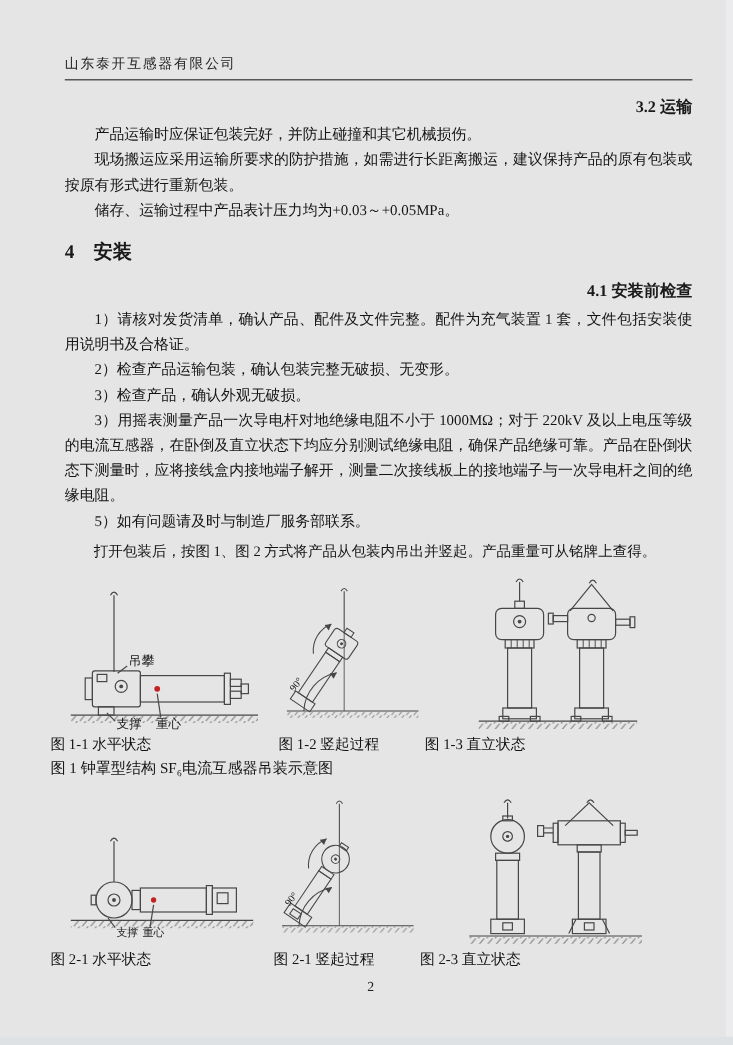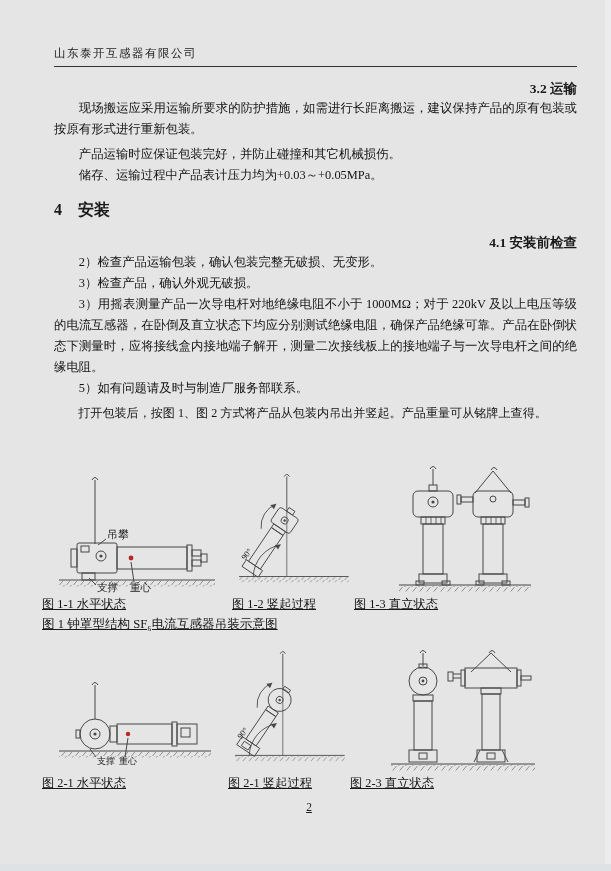--- a/index.html
+++ b/index.html
@@ -23,21 +23,21 @@
   .h-41   { margin-top:13px; }
   .h-42   { margin-top:9px; }
 
   p.body {
     margin:4px 0 0 0; font-size:12.4px; line-height:21px;
     text-indent:2em; text-align:justify; color:#141414;
   }
   p.body.tight { margin-top:0; }
   p.nowrapline { white-space:nowrap; font-size:12.1px; }
 
-  .figures { position:absolute; left:42px; top:461px; width:534px;text-decoration:underline; }
+  .figures { position:absolute; left:42px; top:477px; width:534px; }
   .fig-row { display:flex; align-items:flex-end; }
   .fig-cell { display:flex; justify-content:center; }
   .c1a { width:190px; } .c1b { width:122px; } .c1c { width:222px; }
   .c2a { width:186px; } .c2b { width:122px; } .c2c { width:226px; }
 
   .subcap-row { display:flex; margin-top:3px; }
   .subcap { font-size:12.3px; color:#141414; }
   .maincap { text-align:left; font-size:12.6px; margin-top:3px; color:#141414; }
   .pageno  { text-align:center; font-size:11.5px; margin-top:9px; color:#222; }
 
@@ -66,27 +66,28 @@
       <pattern id="hatchP" width="7" height="6" patternUnits="userSpaceOnUse">
         <path d="M6.5,0 L1.5,6" stroke="#868686" stroke-width="0.9"></path>
       </pattern>
     </defs>
   </svg>
 
   <div class="content">
     <div class="doc-header">山东泰开互感器有限公司</div>
 
     <div class="h-sub">3.2 运输</div>
+    <p class="body">产品运输时应保证包装完好，并防止碰撞和其它机械损伤。</p>
     <p class="body tight">现场搬运应采用运输所要求的防护措施，如需进行长距离搬运，建议保持产品的原有包装或按原有形式进行重新包装。</p>
-    <p class="body">产品运输时应保证包装完好，并防止碰撞和其它机械损伤。</p>
     <p class="body tight">储存、运输过程中产品表计压力均为+0.03～+0.05MPa。</p>
 
     <div class="h-main">4　安装</div>
 
     <div class="h-sub h-41">4.1  安装前检查</div>
+    <p class="body">1）请核对发货清单，确认产品、配件及文件完整。配件为充气装置 1 套，文件包括安装使用说明书及合格证。</p>
     <p class="body tight">2）检查产品运输包装，确认包装完整无破损、无变形。</p>
     <p class="body tight">3）检查产品，确认外观无破损。</p>
     <p class="body tight">3）用摇表测量产品一次导电杆对地绝缘电阻不小于 1000MΩ；对于 220kV 及以上电压等级的电流互感器，在卧倒及直立状态下均应分别测试绝缘电阻，确保产品绝缘可靠。产品在卧倒状态下测量时，应将接线盒内接地端子解开，测量二次接线板上的接地端子与一次导电杆之间的绝缘电阻。</p>
     <p class="body tight">5）如有问题请及时与制造厂服务部联系。</p>
 
     <p class="body nowrapline">打开包装后，按图 1、图 2 方式将产品从包装内吊出并竖起。产品重量可从铭牌上查得。</p>
   </div>
 
   <div class="figures">
 

